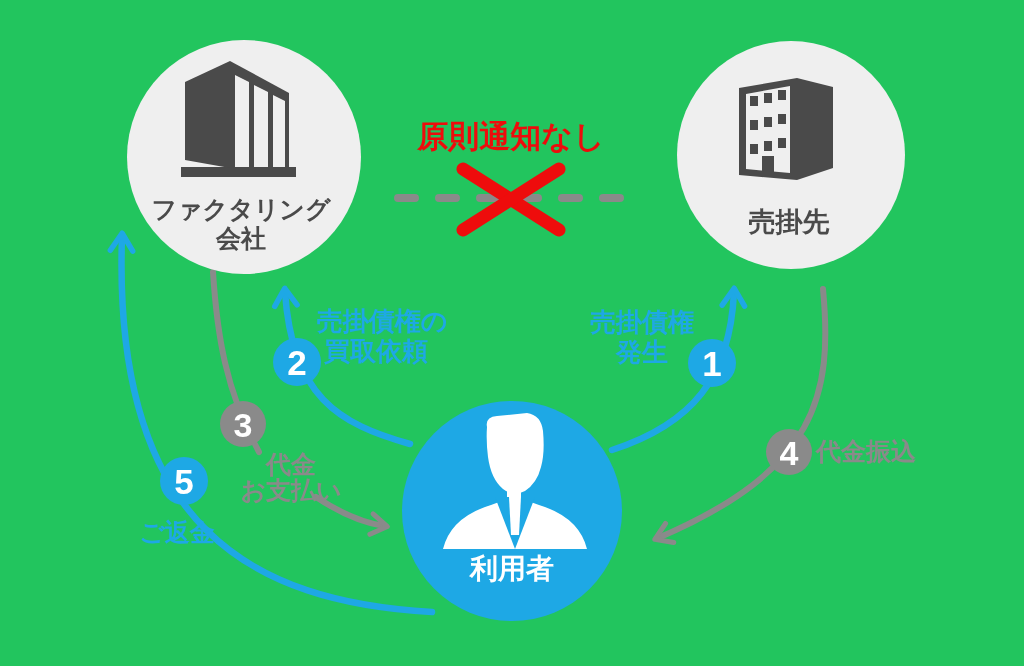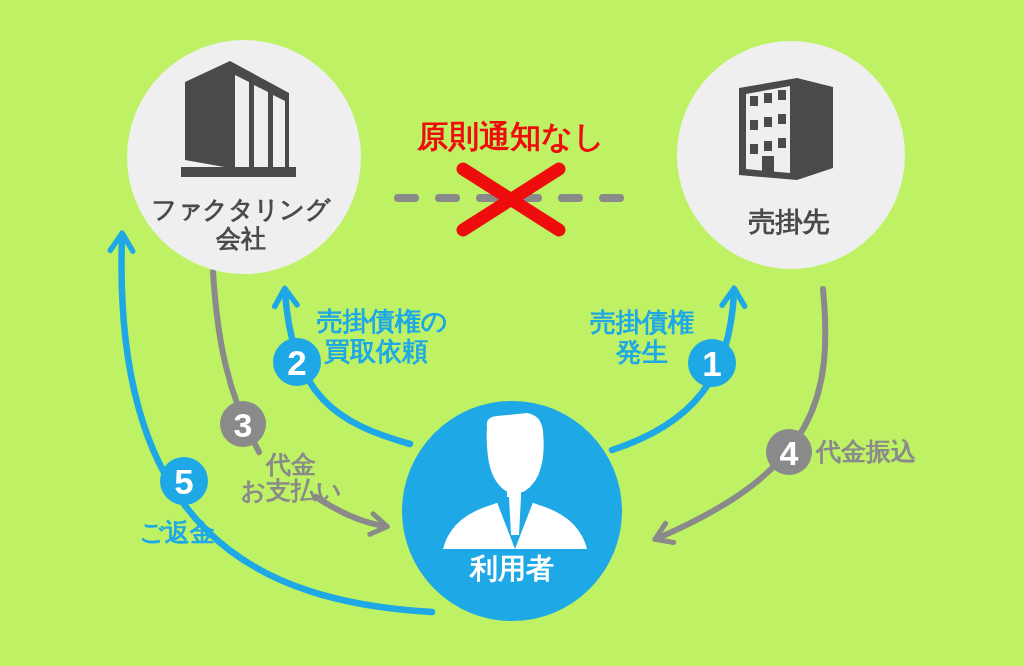--- a/index.html
+++ b/index.html
@@ -1,16 +1,16 @@
 <!DOCTYPE html>
 <html><head>
 <meta charset="utf-8">
 <style>
   html,body{margin:0;padding:0;background:#ffffff;}
-  .stage{position:relative;width:1024px;height:666px;background:#bef264;overflow:hidden;
+  .stage{position:relative;width:1024px;height:666px;background:#22c55e;overflow:hidden;
          font-family:"Liberation Sans",sans-serif;}
   svg text{font-family:"Liberation Sans",sans-serif;font-weight:bold;}
 </style>
 </head>
 <body>
 
 <div class="stage">
 <svg width="1024" height="666" viewBox="0 0 1024 666" xmlns="http://www.w3.org/2000/svg">
   <defs>
     <marker id="ahb" viewBox="0 0 12 12" refX="8" refY="6" markerWidth="4.6" markerHeight="4.6" orient="auto" markerUnits="strokeWidth">

